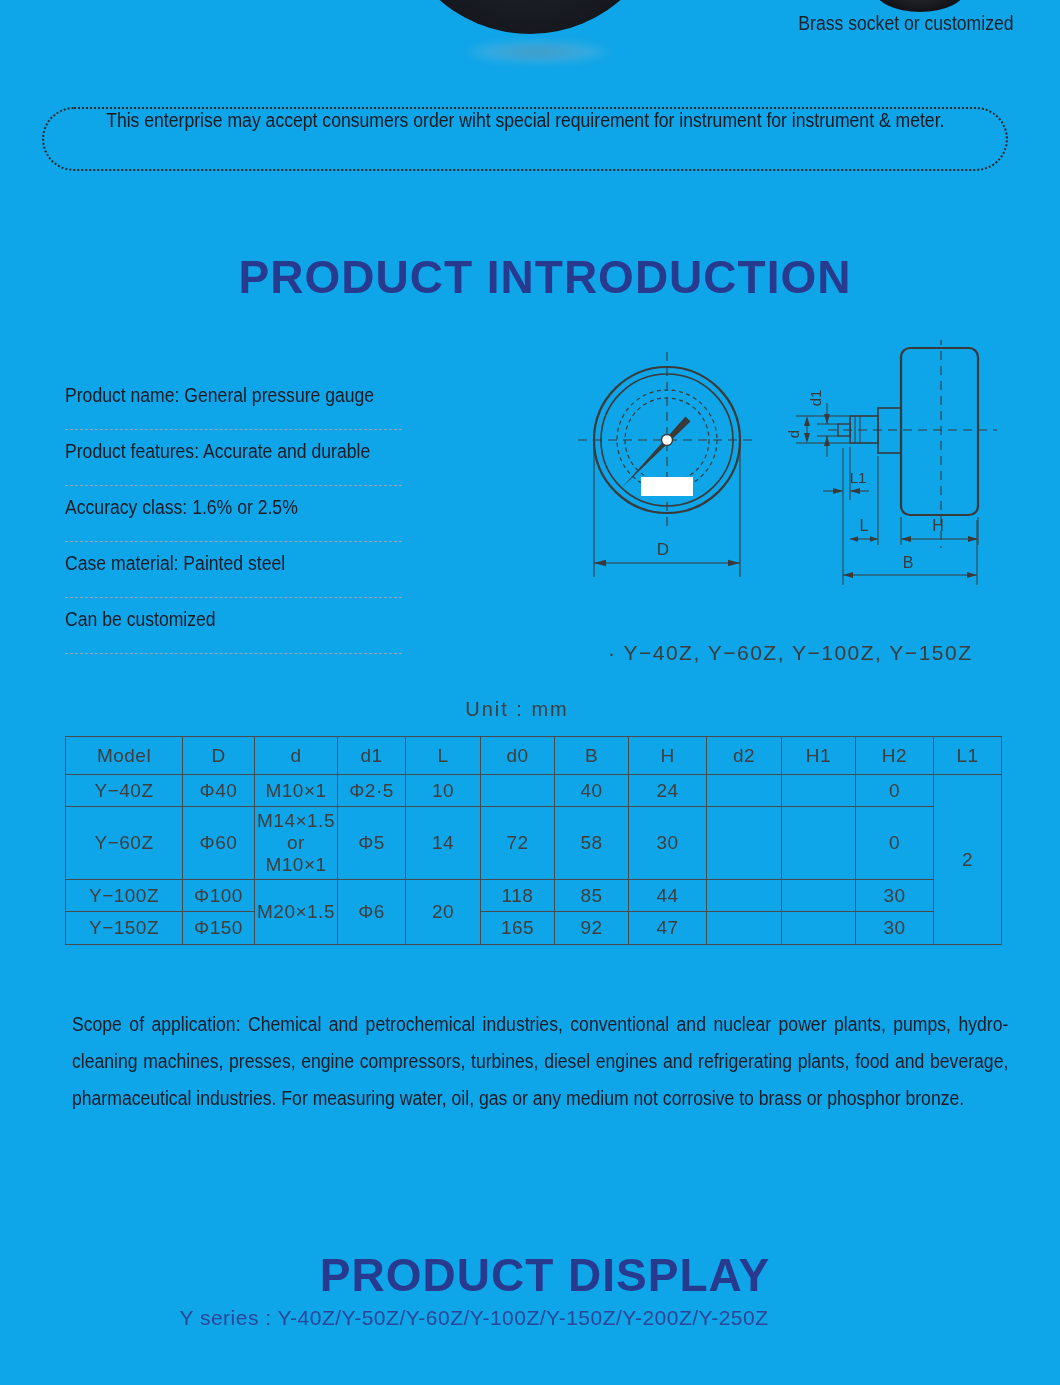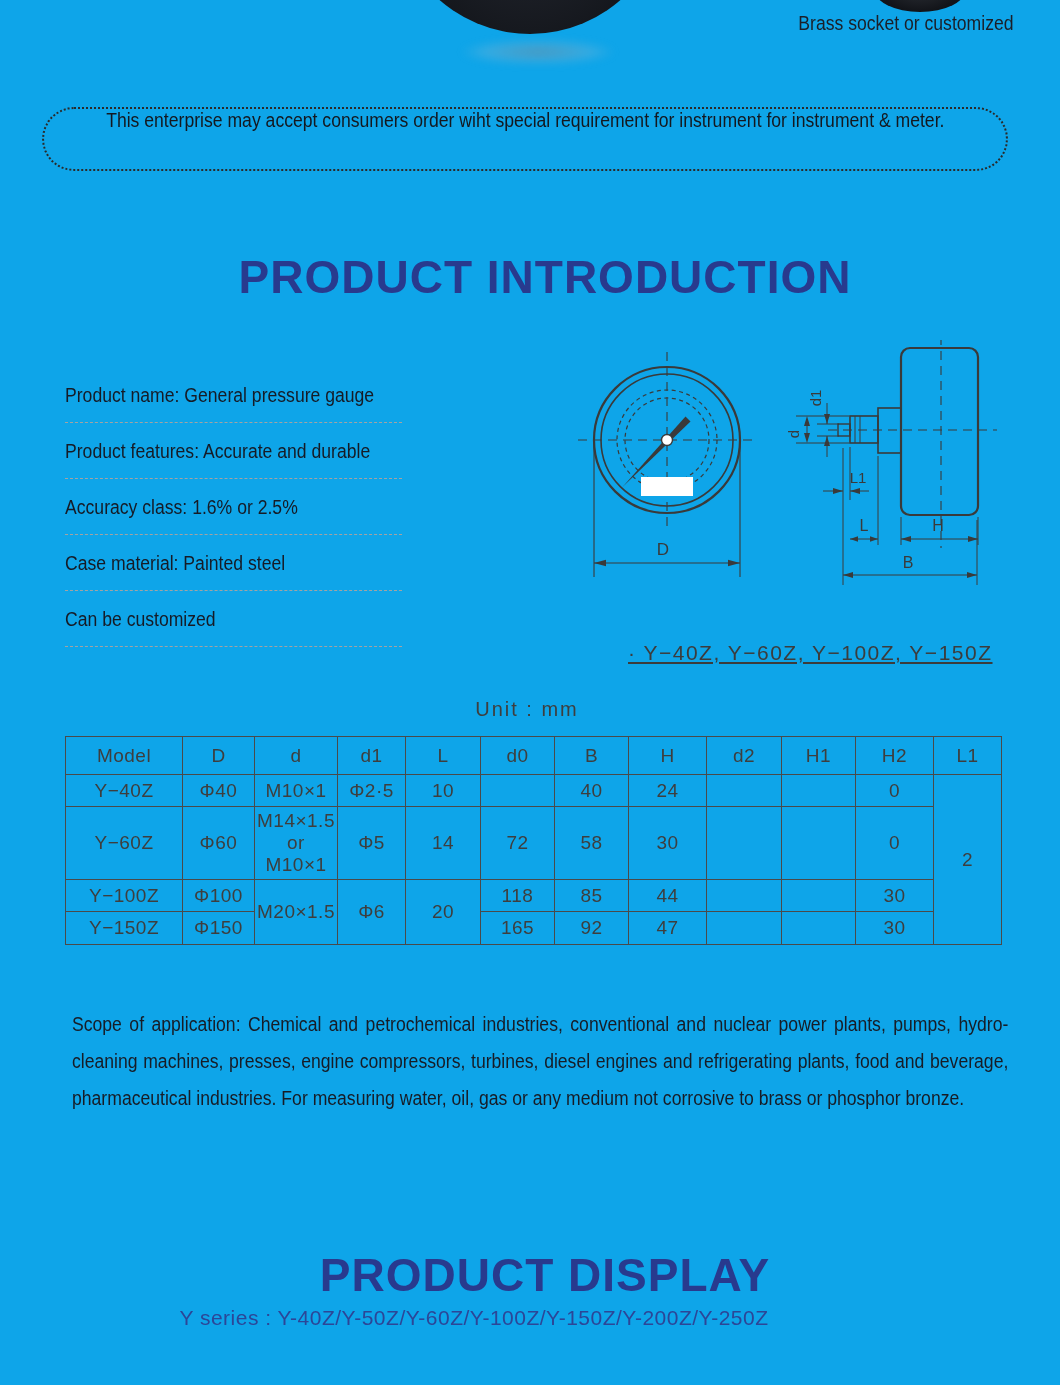--- a/index.html
+++ b/index.html
@@ -23,31 +23,31 @@
 
   
   .notice{position:absolute;left:42px;top:107px;width:962px;height:60px;border:2px dotted #2a2a2a;
     border-radius:34px;display:flex;align-items:flex-start;justify-content:center;font-size:20px;color:#14181f;}
 
   
   .sect-title{position:absolute;left:15px;width:1060px;margin:0;text-align:center;
     font-size:46px;font-weight:bold;letter-spacing:1px;color:#283a8e;}
 
   
-  .info-item{position:absolute;left:65px;width:337px;height:23px;padding-bottom:15px;
+  .info-item{position:absolute;left:65px;width:337px;height:23px;padding-bottom:22px;
     border-bottom:1px dashed #a3a3a3;font-size:20px;color:#161b26;}
 
   
   .drawing{position:absolute;left:560px;top:340px;}
   .drawing text{font-family:"Liberation Sans","DejaVu Sans",sans-serif;fill:#3a3a3a;}
 
-  .models-note{position:absolute;left:628px;top:641px;font-size:21px;letter-spacing:1.5px;color:#3c3c3c;text-decoration:underline;}
-
-  
-  .unit-label{position:absolute;left:59px;top:698px;width:936px;text-align:center;
+  .models-note{position:absolute;left:608px;top:641px;font-size:21px;letter-spacing:1.5px;color:#3c3c3c;}
+
+  
+  .unit-label{position:absolute;left:49px;top:698px;width:936px;text-align:center;
     font-size:20px;letter-spacing:2px;color:#3e3e3e;}
   .dim-table{position:absolute;left:65px;top:736px;width:936px;border-collapse:collapse;table-layout:fixed;}
   .dim-table th,.dim-table td{border:1px solid #4a4a4a;text-align:center;vertical-align:middle;
     font-size:19px;font-weight:normal;color:#3e3e3e;padding:0;letter-spacing:.5px;}
   .preline{white-space:pre-line;line-height:22px;font-size:18px;}
 
   
   .scope{position:absolute;left:72px;top:1006px;}
   .scope-inner{width:1064px;transform:scaleX(.88);transform-origin:0 0;
     font-size:20px;line-height:37px;text-align:justify;color:#171c26;}

